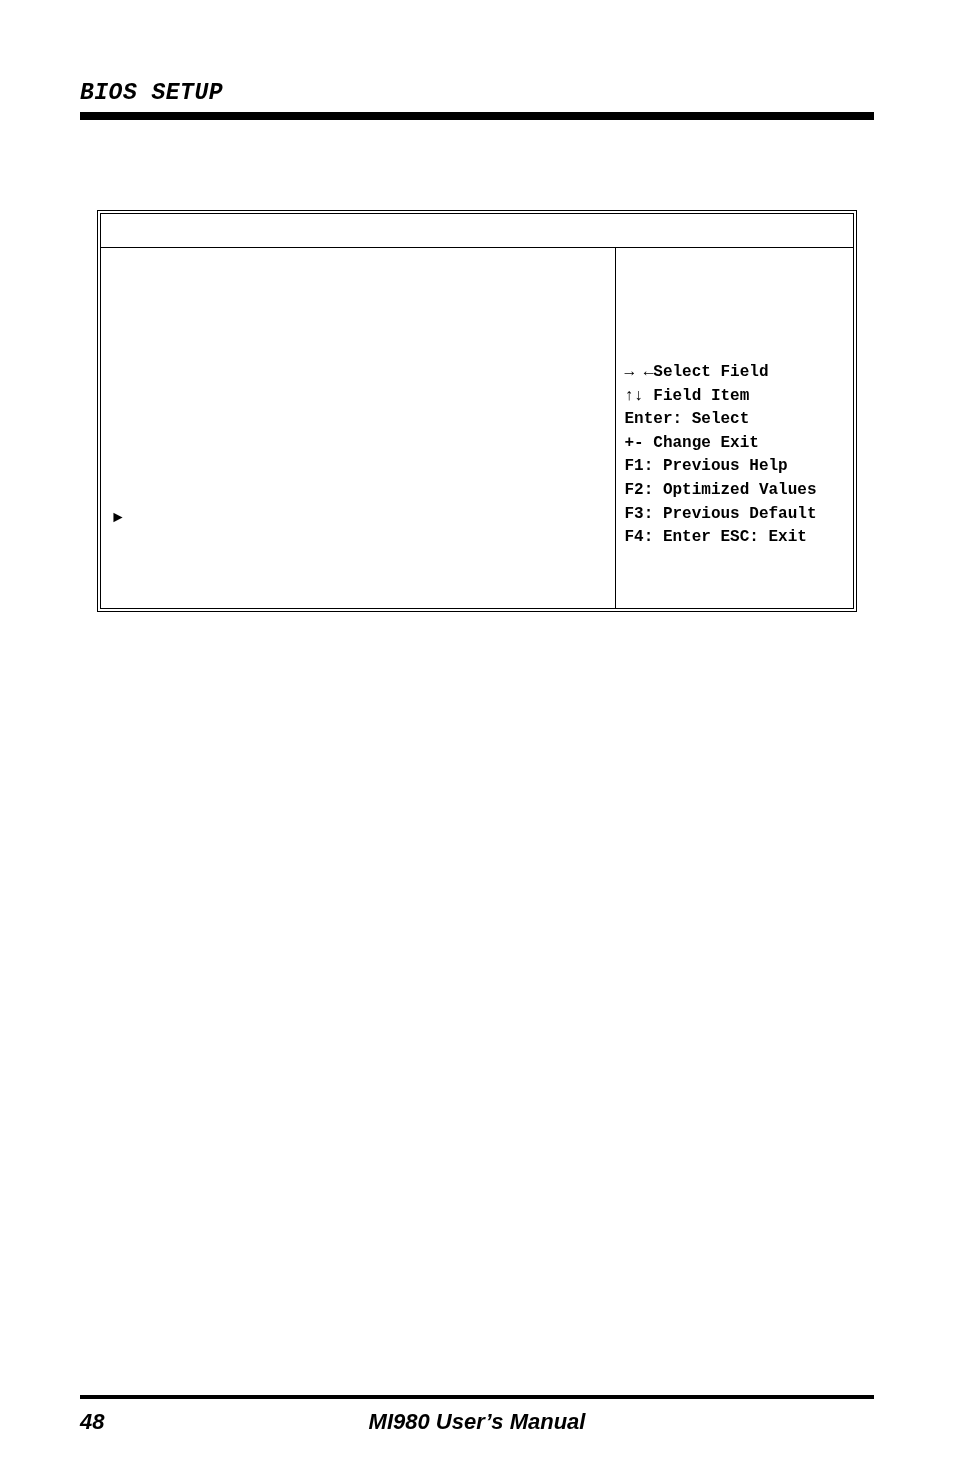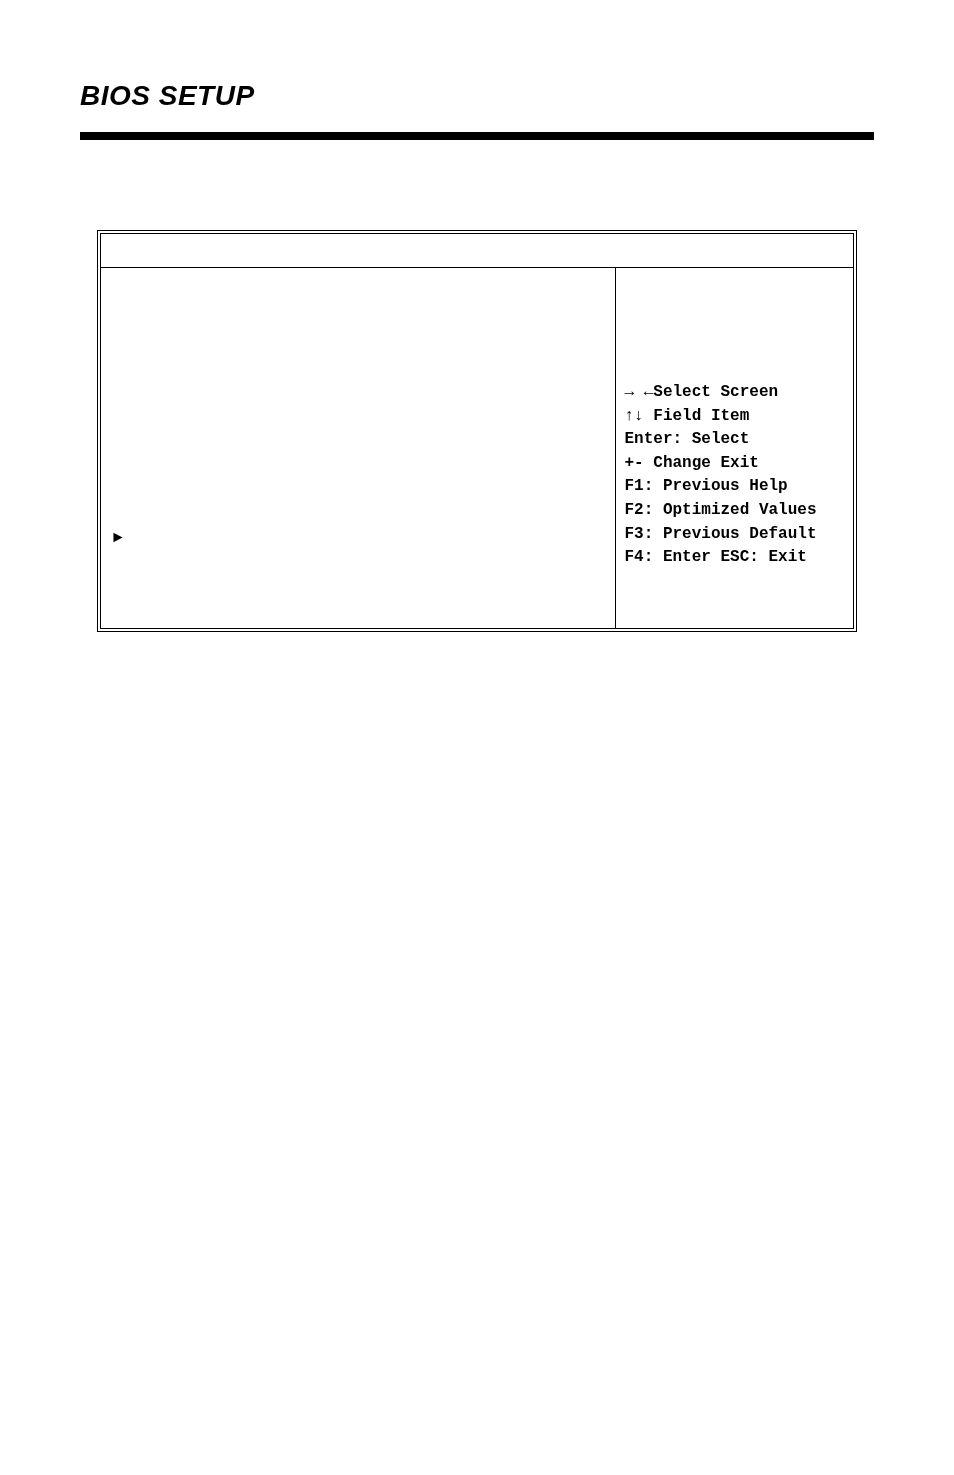--- a/index.html
+++ b/index.html
@@ -10,26 +10,26 @@
     font-family: Arial, Helvetica, sans-serif;
     position: relative;
   }
   .page {
     padding: 80px 80px 40px 80px;
     height: 100%;
     display: flex;
     flex-direction: column;
   }
   .header-title {
-    font-family: Liberation Sans, sans-serif;
+    font-family: Liberation Mono, monospace;
     font-weight: 900;
     font-style: italic;
-    font-size: 28px;
+    font-size: 23px;
     letter-spacing: 0.5px;
-    margin-bottom: 20px;
+    margin-bottom: 6px;
   }
   .header-rule {
     height: 8px;
     background: #000;
     margin-bottom: 90px;
   }
 
   .bios-box {
     border: 4px double #000;
     width: 760px;
@@ -103,25 +103,32 @@
   <div class="header-rule"></div>
 
   <div class="bios-box">
     <div class="bios-top"></div>
     <div class="bios-body">
       <div class="bios-left">
         <div class="bios-pointer">►</div>
       </div>
       <div class="bios-right">
         <div class="help-gap"></div>
-        <div class="help-line">→ ←Select Screen</div>
+        <div class="help-line">→ ←Select Field</div>
         <div class="help-line">↑↓ Field Item</div>
         <div class="help-line">Enter: Select</div>
         <div class="help-line">+-  Change Exit</div>
         <div class="help-line">F1: Previous Help</div>
         <div class="help-line">F2: Optimized Values</div>
         <div class="help-line">F3: Previous Default</div>
         <div class="help-line">F4: Enter  ESC: Exit</div>
       </div>
     </div>
   </div>
 
+  <div class="footer">
+    <div class="footer-rule"></div>
+    <div class="footer-row">
+      <div class="page-num">48</div>
+      <div class="manual-title">MI980 User’s Manual</div>
+    </div>
+  </div>
 </div>
 
 </body></html>

